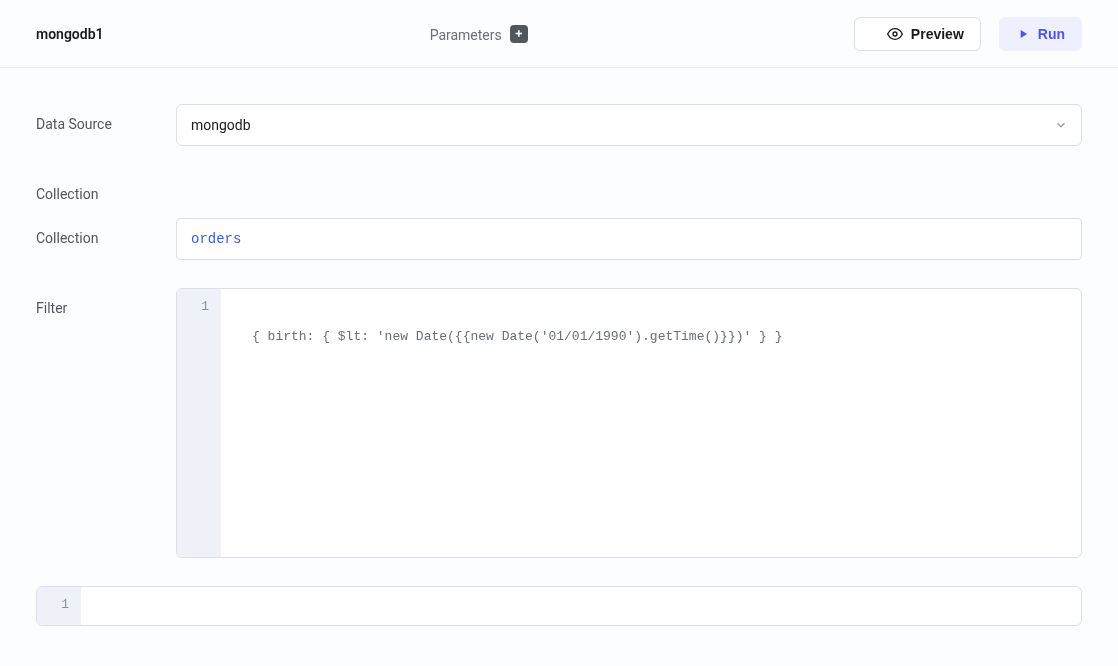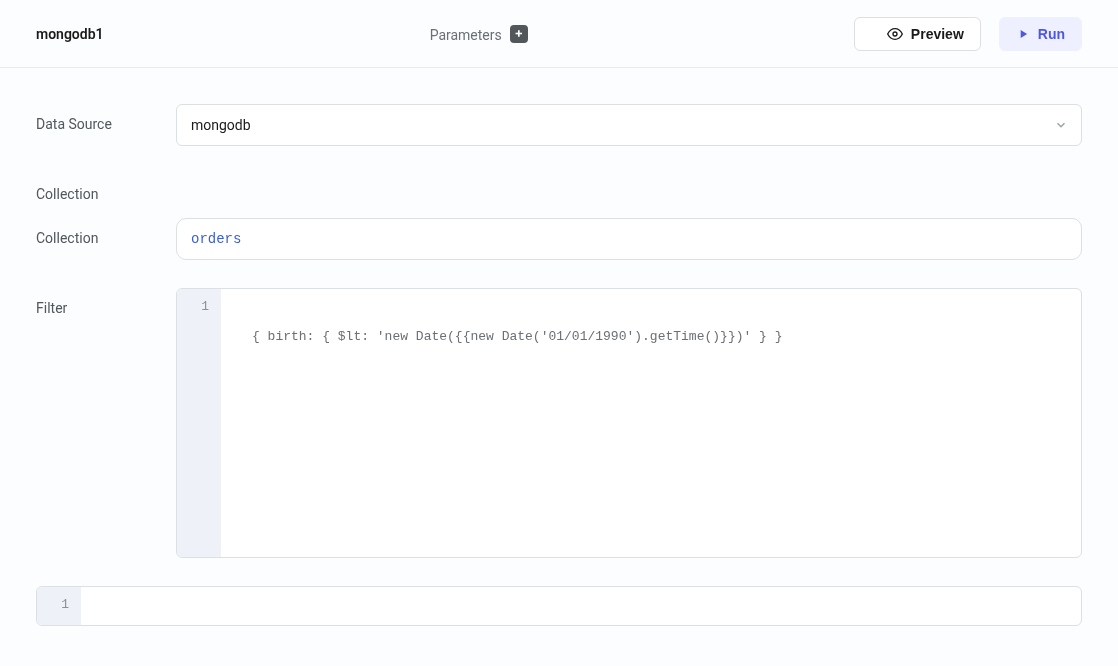--- a/index.html
+++ b/index.html
@@ -128,21 +128,21 @@
       transform: translateY(-50%);
       width: 14px;
       height: 14px;
       pointer-events: none;
       color: #9da3ab;
     }
     .text-input {
       width: 100%;
       padding: 12px 14px;
       border: 1px solid #dcdfe4;
-      border-radius: 10px;
+      border-radius: 4px;
       background: #fff;
       font-size: 14px;
       font-family: "SFMono-Regular", Consolas, "Liberation Mono", Menlo, monospace;
       color: #3b5ed6;
     }
     .code-editor {
       display: flex;
       border: 1px solid #dcdfe4;
       border-radius: 6px;
       background: #fff;

